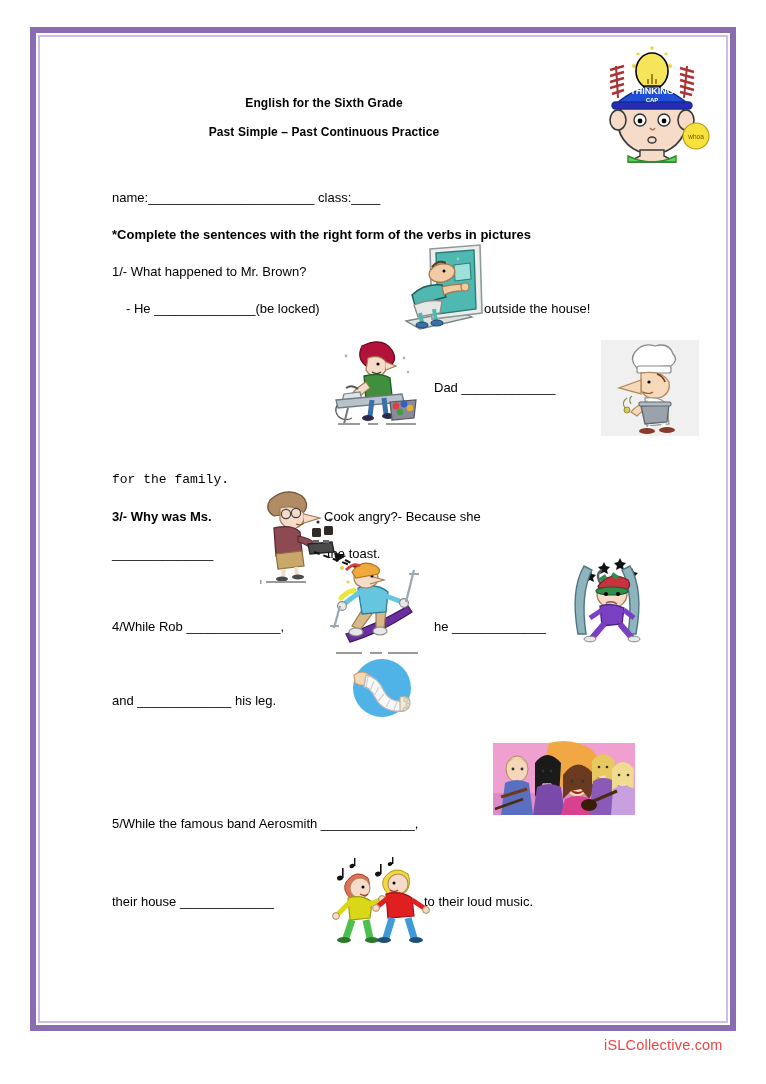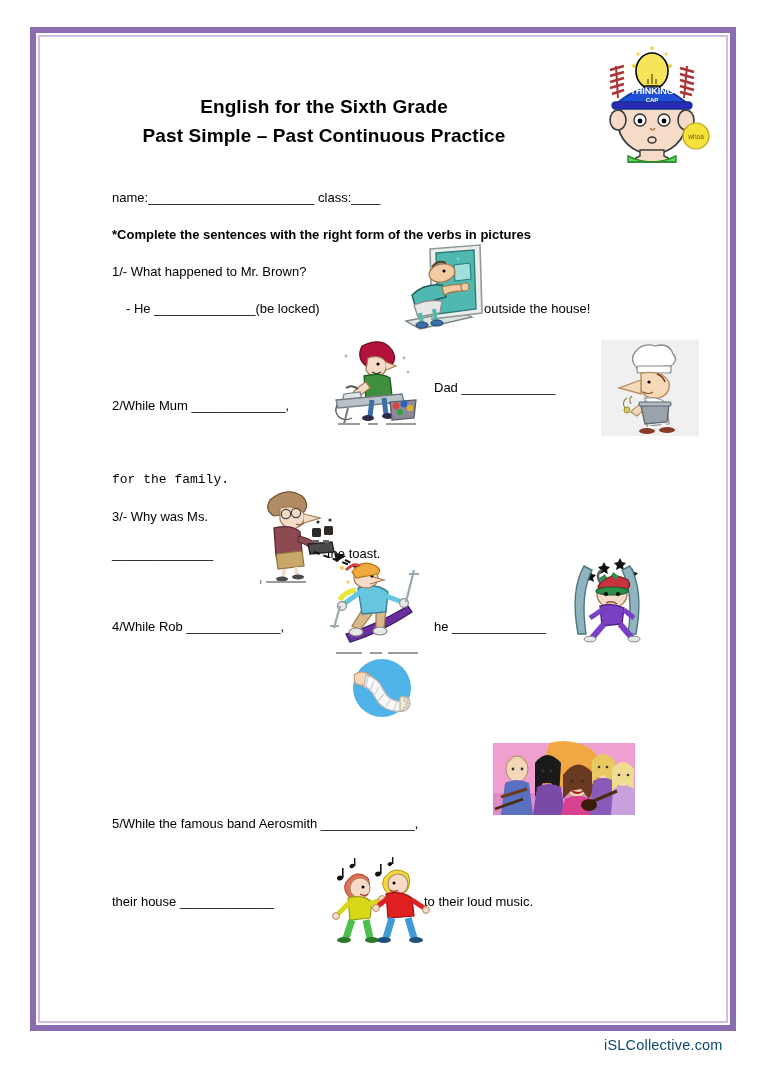--- a/index.html
+++ b/index.html
@@ -49,21 +49,21 @@
     left: 44px;
     top: 41px;
     width: 678px;
     height: 976px;
     box-sizing: border-box;
   }
 
   
   .ttl {
     text-align: center;
-    font-size: 19px;
+    font-size: 12px;
     font-weight: bold;
     letter-spacing: 0.1px;
   }
   .ttl1 { position: absolute; left: 0; top: 55px; width: 560px; }
   .ttl2 { position: absolute; left: 0; top: 84px; width: 560px; }
 
   .line {
     position: absolute;
     font-size: 13px;
     line-height: 20px;
@@ -75,40 +75,40 @@
   .instr   { left: 68px; top: 166px; font-weight: bold; }
 
   .q1a { left: 68px; top: 203px; }
   .q1b { left: 82px; top: 240px; }
   .q1c { left: 440px; top: 240px; }
 
   .q2a { left: 68px; top: 337px; }
   .q2b { left: 390px; top: 319px; }
   .q2c { left: 68px; top: 411px; font-family: Liberation Mono, monospace; }
 
-  .q3a { left: 68px; top: 448px; }
+  .q3a { left: 68px; top: 448px; font-weight: bold; }
   .q3b { left: 280px; top: 448px; }
   .q3c { left: 68px; top: 485px; }
   .q3d { left: 283px; top: 485px; }
 
   .q4a { left: 68px; top: 558px; }
   .q4b { left: 390px; top: 558px; text-align: center; }
   .q4c { left: 68px; top: 632px; }
 
   .q5a { left: 68px; top: 755px; }
   .q5b { left: 68px; top: 833px; }
   .q5c { left: 380px; top: 833px; }
 
   
   .watermark {
     position: absolute;
     left: 604px;
     top: 1037px;
     font-size: 14.5px;
-    color: #0c4a6e;
+    color: #ef4444;
     letter-spacing: 0.2px;
     font-family: "Liberation Sans", sans-serif;
   }
 
   
   .ill { position: absolute; }
 
   .ill-thinking-cap { left: 588px; top: 36px; width: 128px; height: 126px; }
   .ill-locked-door  { left: 402px; top: 243px; width: 88px; height: 92px; }
   .ill-mum-ironing  { left: 328px; top: 338px; width: 96px; height: 90px; }
@@ -136,30 +136,31 @@
     <div class="ttl ttl2">Past Simple – Past Continuous Practice</div>
 
     <div class="line namerow">name:_______________________  class:____</div>
 
     <div class="line instr">*Complete the sentences with the right form of the verbs in pictures</div>
 
     <div class="line q1a">1/- What happened to Mr. Brown?</div>
     <div class="line q1b">-   He ______________(be locked)</div>
     <div class="line q1c">outside the house!</div>
 
-    <div class="line q2a">2/While Mum _____________,</div>
     <div class="line q2b">Dad _____________</div>
     <div class="line q2c">for the family.</div>
 
     <div class="line q3a">3/-  Why was Ms.</div>
+    <div class="line q3b">Cook angry?- Because she</div>
     <div class="line q3c">______________</div>
     <div class="line q3d">the toast.</div>
 
     <div class="line q4a">4/While Rob _____________,</div>
     <div class="line q4b">he _____________</div>
+    <div class="line q4c">and _____________ his leg.</div>
 
     <div class="line q5a">5/While the famous band Aerosmith _____________,</div>
     <div class="line q5b">their house _____________</div>
     <div class="line q5c">to their loud music.</div>
 
   </div>
 
   <div class="ill ill-thinking-cap">
     <svg viewBox="0 0 128 126" width="128" height="126">
 

